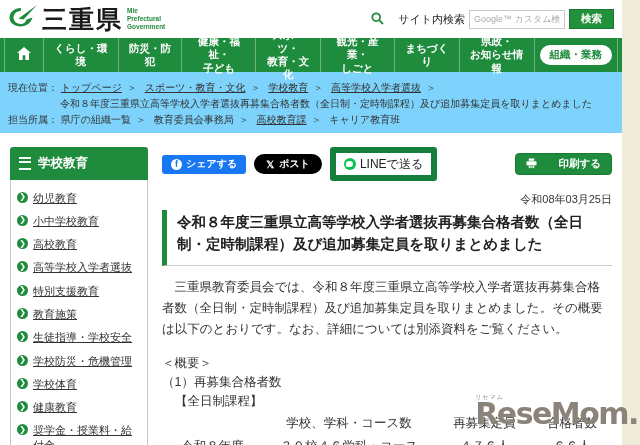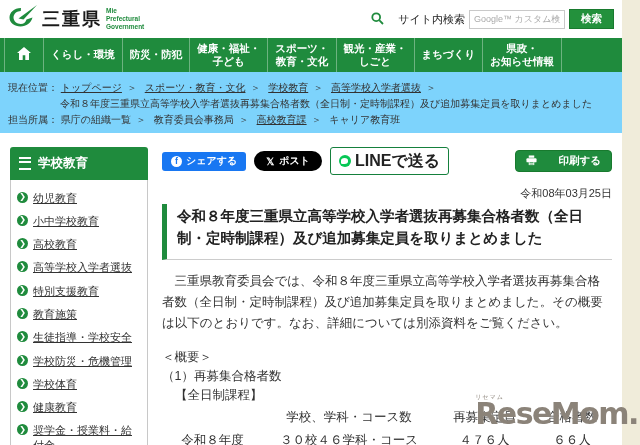--- a/index.html
+++ b/index.html
@@ -7,21 +7,21 @@
     width:640px;height:445px;overflow:hidden;position:relative;
     background:#f0ecda;
     font-family:"Liberation Sans","DejaVu Sans",sans-serif;
     color:#333;
   }
   .page{width:622px;min-height:445px;background:#fff;position:relative;}
 
   
   .site-header{height:38px;display:flex;align-items:center;padding:0 8px;background:#fff;}
   .logo{display:flex;align-items:center;gap:4px;cursor:pointer;}
-  .logo-kanji{font-size:18px;font-weight:bold;color:#1a1a1a;letter-spacing:2px;}
+  .logo-kanji{font-size:25px;font-weight:bold;color:#1a1a1a;letter-spacing:2px;}
   .logo-sub{font-size:6.5px;line-height:1.2;color:#1f8b3d;font-weight:bold;width:46px;}
   .site-search{margin-left:auto;display:flex;align-items:center;gap:4px;}
   .search-label{font-size:11px;color:#222;display:flex;align-items:center;gap:14px;}
   .search-input{width:86px;height:17px;border:1px solid #c9c9c9;font-size:9px;padding:0 4px;color:#666;}
   .search-input::placeholder{color:#aaa;}
   .search-btn{background:#23913c;border:1px solid #187a2e;color:#fff;font-size:10.5px;font-weight:bold;
     border-radius:0;padding:2px 11px;cursor:pointer;}
 
   
   .global-nav{height:34px;background:#1f8b3d;display:flex;align-items:stretch;padding:0 4px;}
@@ -58,21 +58,21 @@
   
   .main-col{flex:1;padding:0 6px 0 14px;min-width:0;}
   .share-row{display:flex;align-items:center;gap:8px;}
   .btn-fb{background:#1877f2;color:#fff;border:none;border-radius:3px;font-size:10px;font-weight:bold;
     display:flex;align-items:center;gap:4px;padding:2.5px 9px;cursor:pointer;}
   .fb-circle{width:11px;height:11px;border-radius:50%;background:#fff;color:#1877f2;font-size:9px;
     font-weight:bold;display:inline-flex;align-items:center;justify-content:center;line-height:1;}
   .btn-x{background:#000;color:#fff;border:none;border-radius:10px;font-size:10px;font-weight:bold;
     display:flex;align-items:center;gap:5px;padding:3px 12px;cursor:pointer;}
   .x-glyph{font-size:10px;font-weight:bold;}
-  .btn-line{background:#fff;color:#222;border:1px solid #15803d;border-radius:3px;font-size:16px;font-weight:bold;
+  .btn-line{background:#fff;color:#222;border:6px solid #15803d;border-radius:3px;font-size:12px;font-weight:normal;
     display:flex;align-items:center;gap:4px;padding:2.5px 8px;cursor:pointer;}
   .line-icon{width:12px;height:12px;border-radius:50%;background:#06c755;display:inline-flex;
     align-items:center;justify-content:center;flex:none;}
   .line-bubble{width:7px;height:5.5px;background:#fff;border-radius:50% 50% 50% 20%;}
   .btn-print{margin-left:auto;background:#1f8b3d;color:#fff;border:1px solid #187a2e;border-radius:4px;
     font-size:10.5px;font-weight:bold;display:flex;align-items:center;gap:22px;padding:3px 10px;cursor:pointer;}
 
   .date-line{text-align:right;font-size:11px;color:#333;margin:11px 0 3px;}
 
   .page-title{font-size:14.5px;font-weight:bold;color:#222;line-height:1.55;
@@ -154,20 +154,23 @@
         <a class="nav-item">観光・産業・
 しごと</a>
       </div>
     <div class="nav-cell">
         <a class="nav-item">まちづくり</a>
       </div>
     <div class="nav-cell">
         <a class="nav-item">県政・
 お知らせ情報</a>
       </div>
+    <div class="nav-cell">
+      <a class="org-pill">組織・業務</a>
+    </div>
   </nav>
 
   <div class="breadcrumb">
     <div class="bc-line1">
       <span>現在位置：</span>
       <a>トップページ</a><span class="bc-sep">＞</span>
       <a>スポーツ・教育・文化</a><span class="bc-sep">＞</span>
       <a>学校教育</a><span class="bc-sep">＞</span>
       <a>高等学校入学者選抜</a><span class="bc-sep">＞</span>
     </div>

